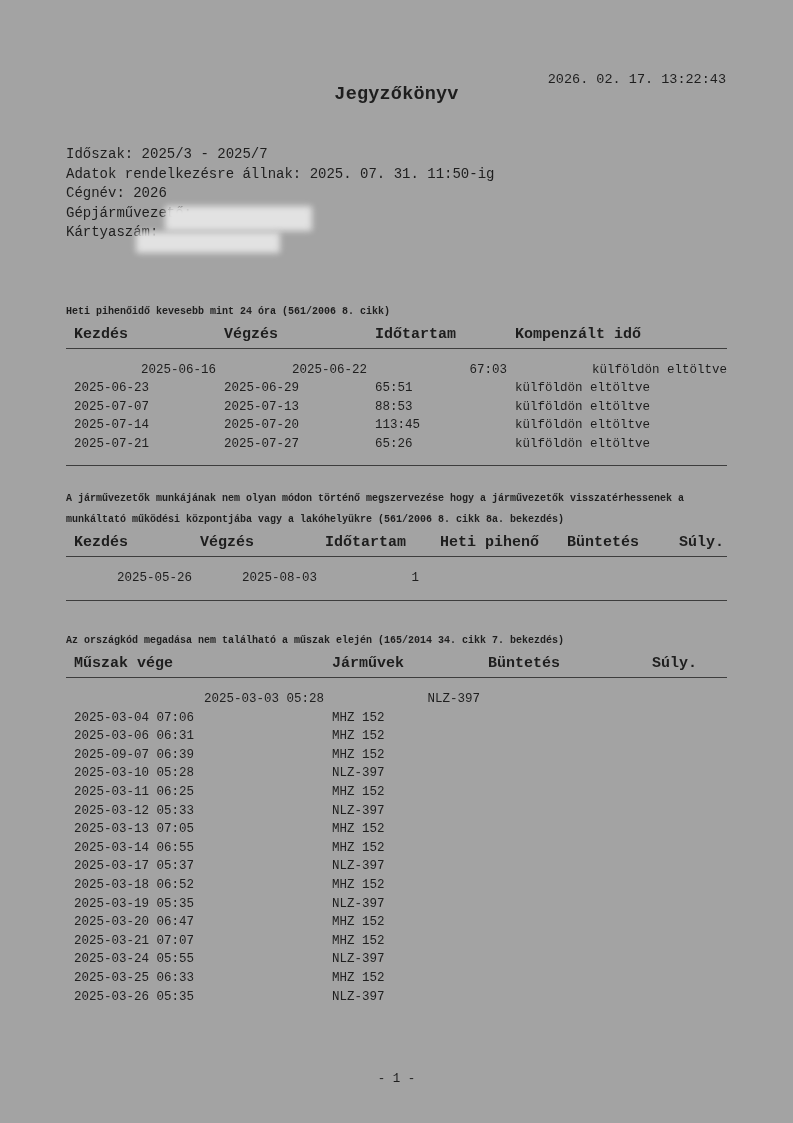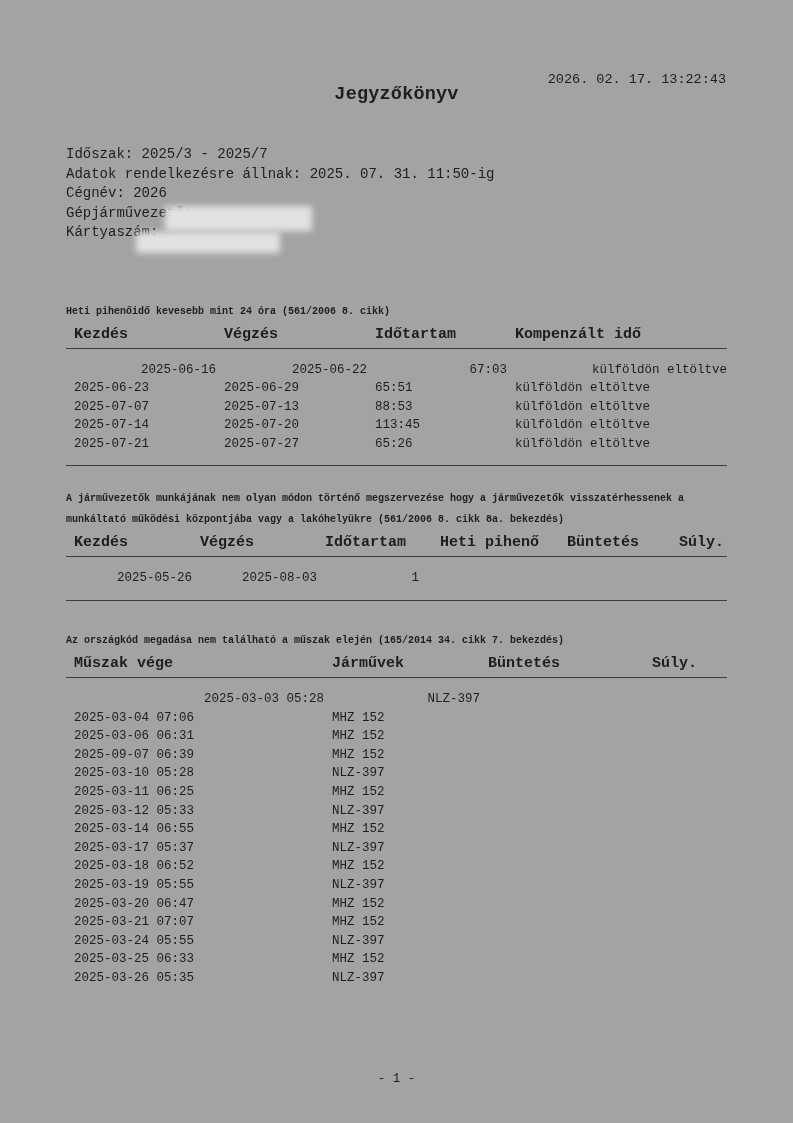--- a/index.html
+++ b/index.html
@@ -229,39 +229,45 @@
               <td></td>
               <td></td>
             </tr>
             <tr>
               <td>2025-03-12 05:33</td>
               <td>NLZ-397</td>
               <td></td>
               <td></td>
             </tr>
             <tr>
+              <td>2025-03-13 07:05</td>
+              <td>MHZ 152</td>
+              <td></td>
+              <td></td>
+            </tr>
+            <tr>
               <td>2025-03-14 06:55</td>
               <td>MHZ 152</td>
               <td></td>
               <td></td>
             </tr>
             <tr>
               <td>2025-03-17 05:37</td>
               <td>NLZ-397</td>
               <td></td>
               <td></td>
             </tr>
             <tr>
               <td>2025-03-18 06:52</td>
               <td>MHZ 152</td>
               <td></td>
               <td></td>
             </tr>
             <tr>
-              <td>2025-03-19 05:55</td>
+              <td>2025-03-19 05:35</td>
               <td>NLZ-397</td>
               <td></td>
               <td></td>
             </tr>
             <tr>
               <td>2025-03-20 06:47</td>
               <td>MHZ 152</td>
               <td></td>
               <td></td>
             </tr>

